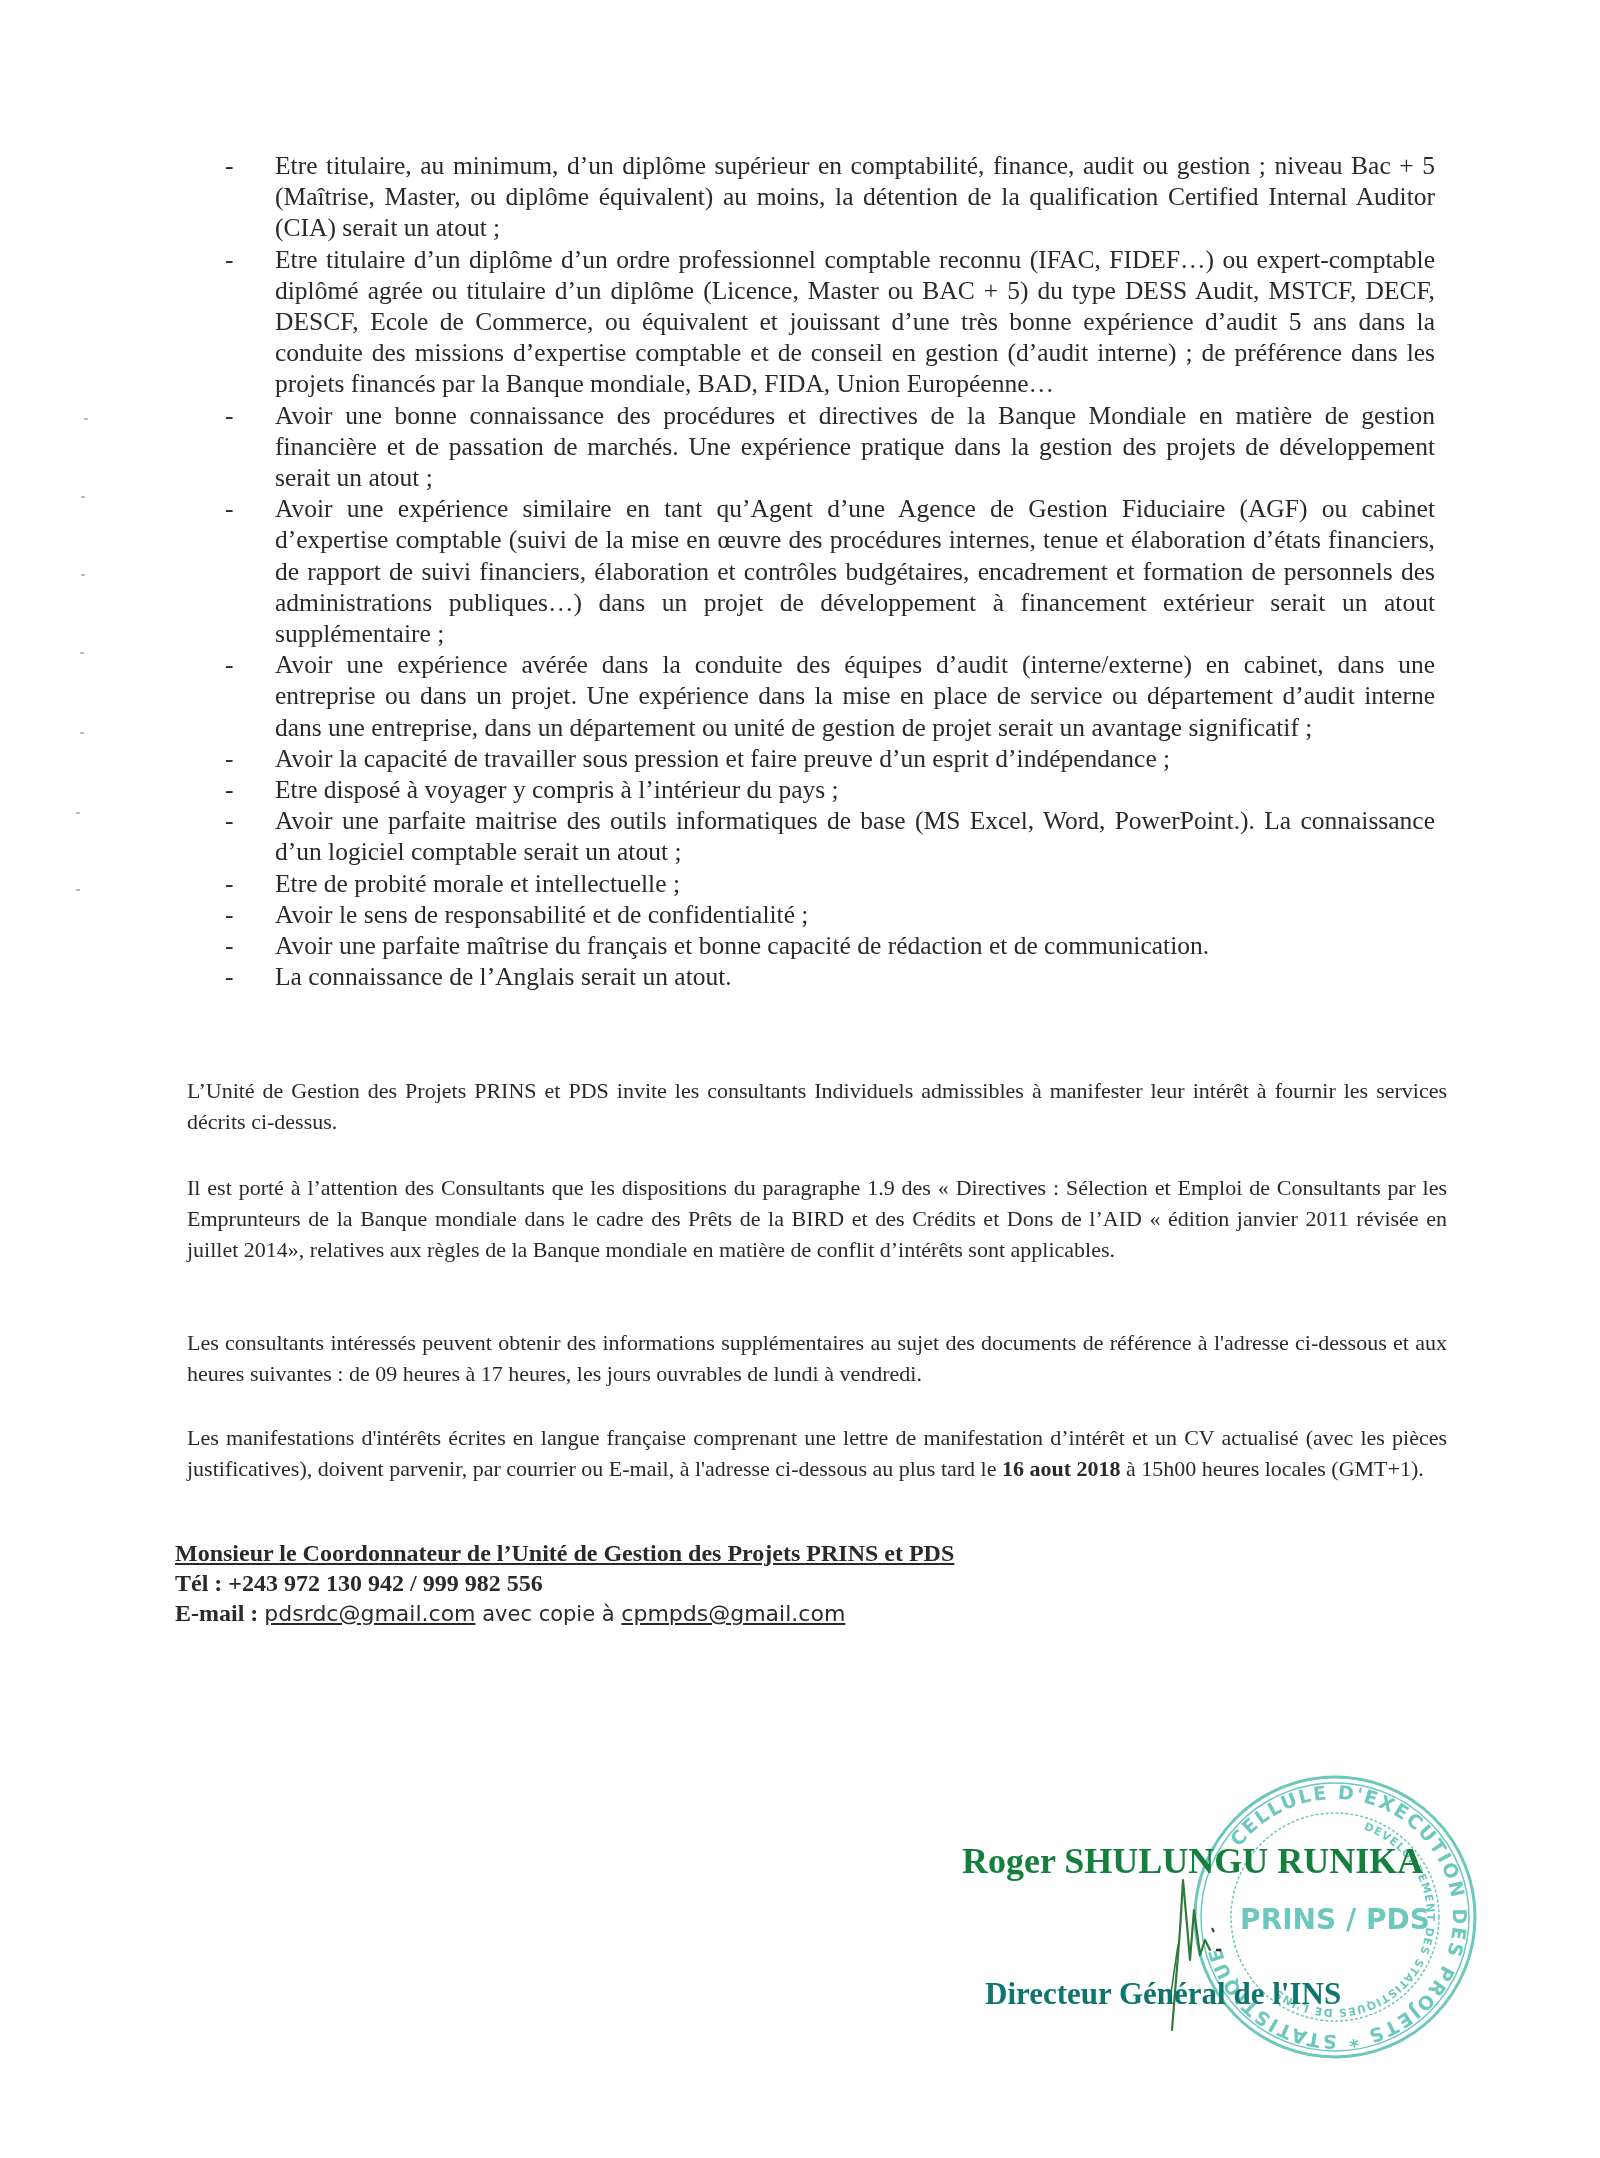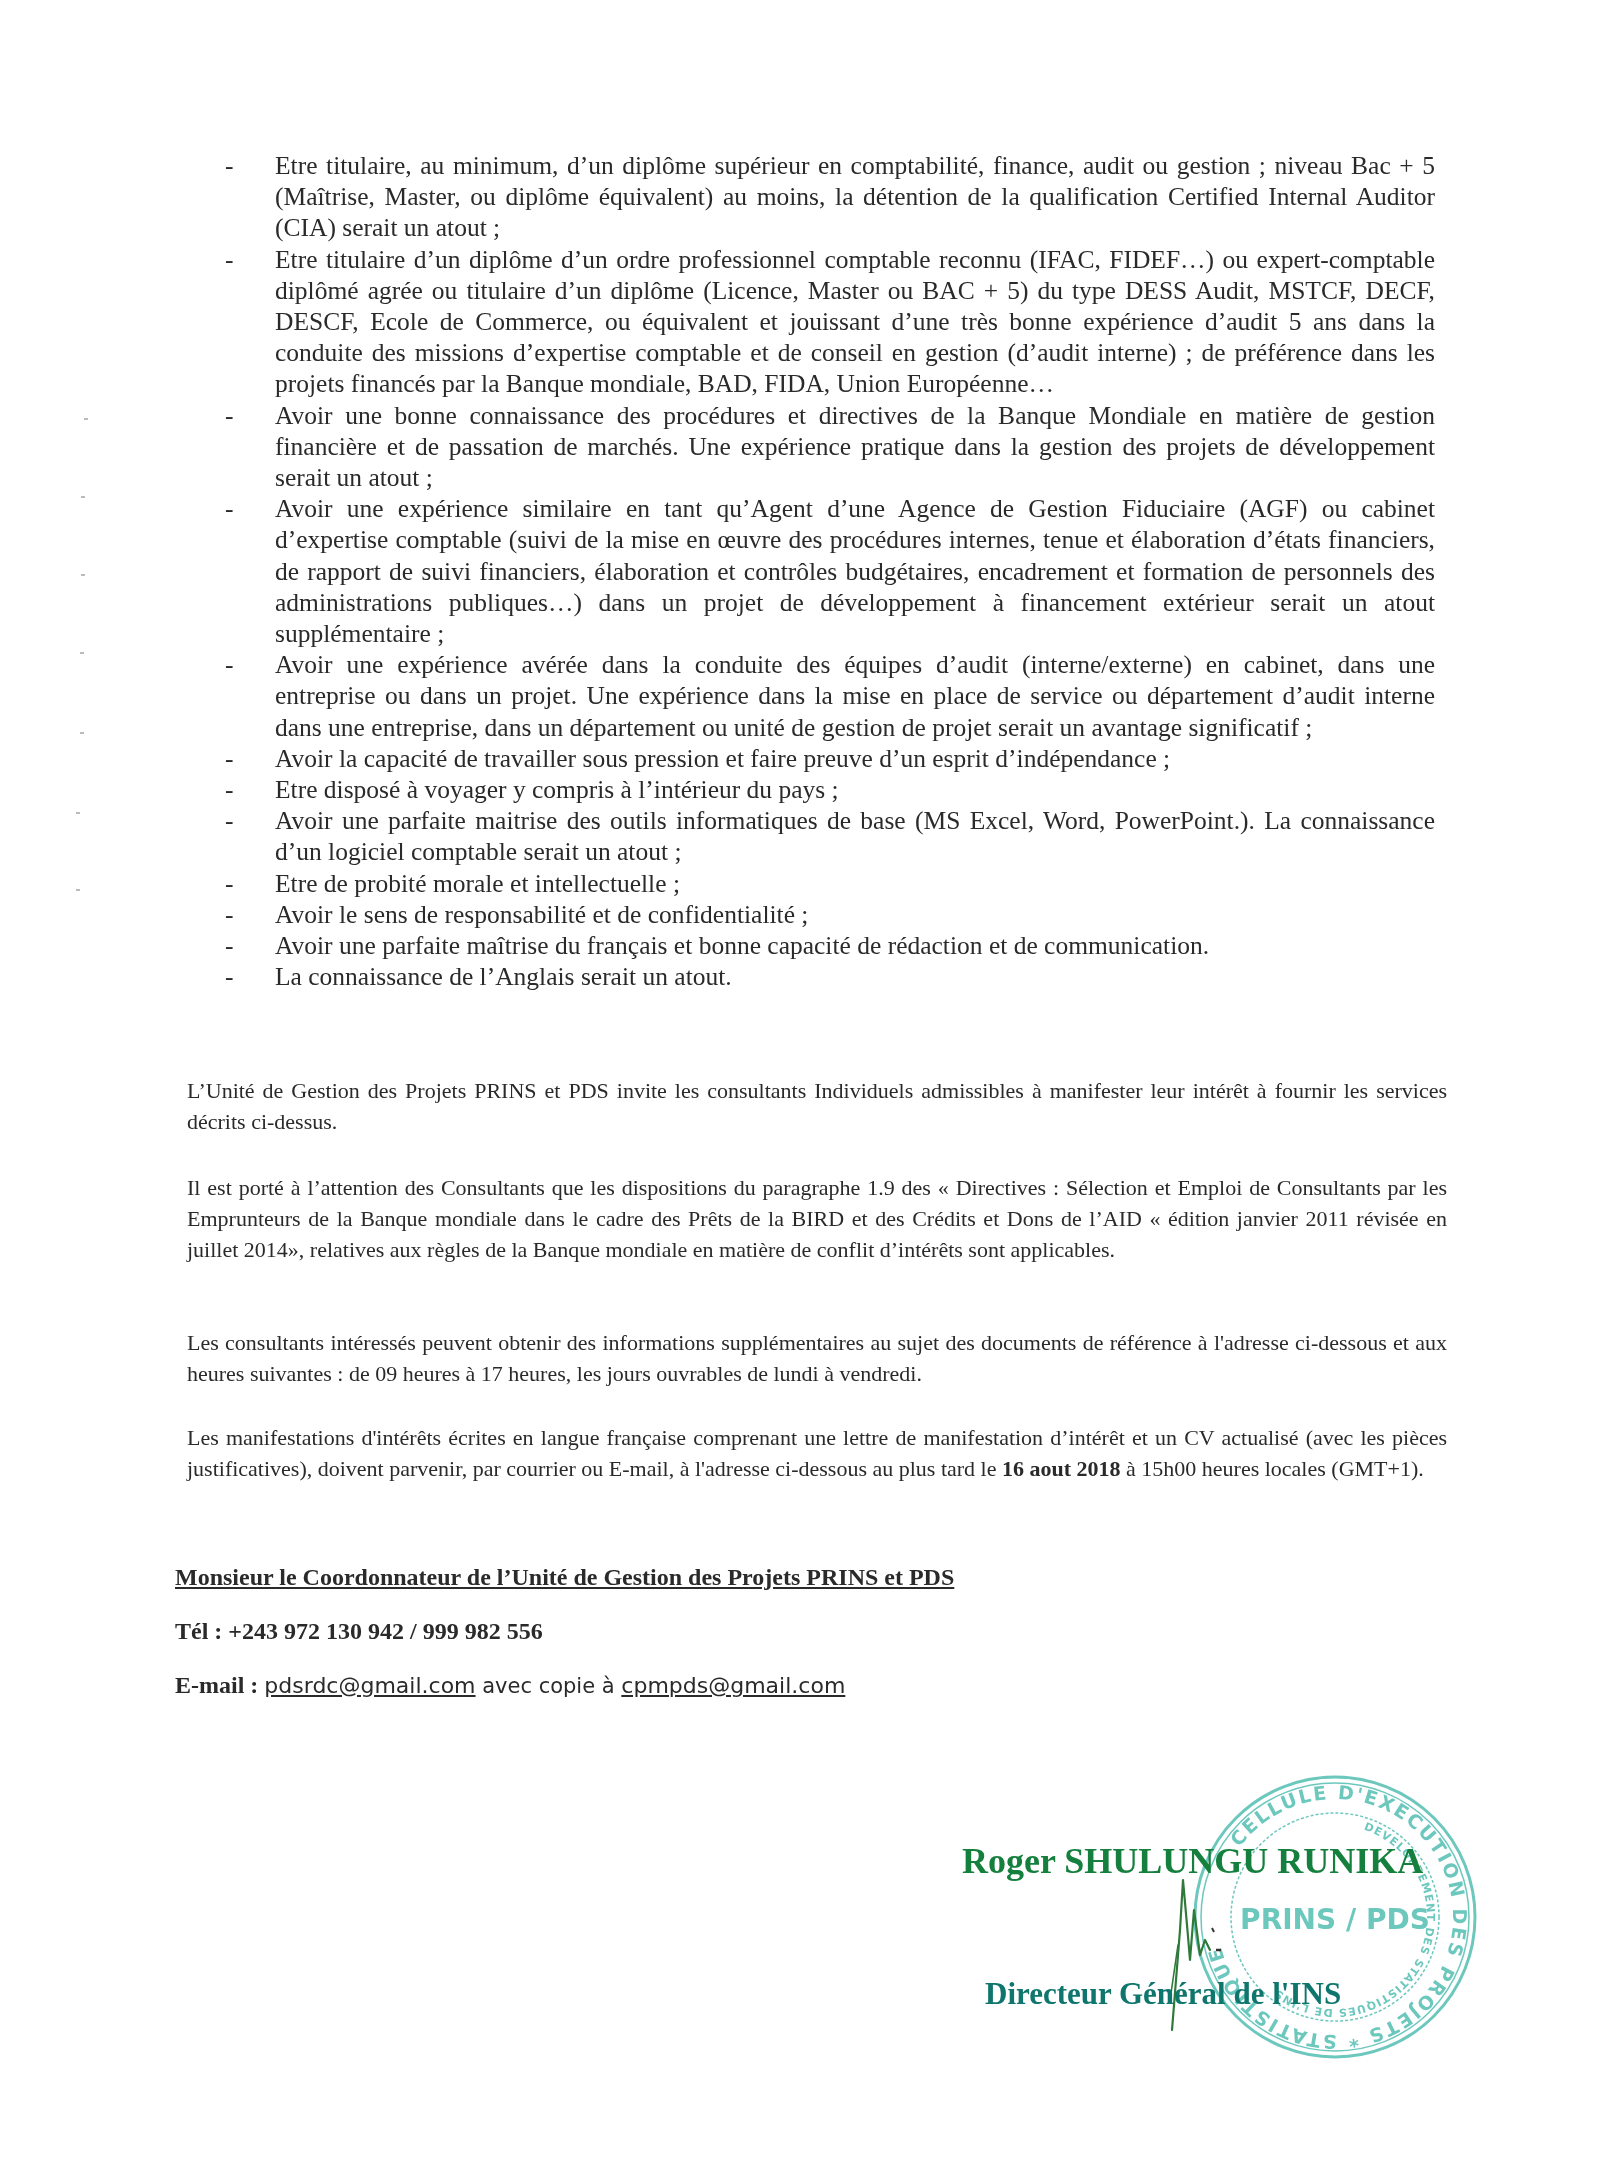--- a/index.html
+++ b/index.html
@@ -11,21 +11,21 @@
   .bullets li .dash { position: absolute; left: 50px; top: 0; }
 
   .para { position: absolute; left: 175px; width: 1260px; margin: 12px; font-size: 22px; line-height: 31.2px; text-align: justify; }
   .p1 { top: 1063px; }
   .p2 { top: 1160px; }
   .p3 { top: 1315px; }
   .p4 { top: 1410px; }
   .bold { font-weight: bold; }
 
   .address { position: absolute; left: 175px; top: 1538px; font-size: 24px; line-height: 30px; font-weight: bold; }
-  .address .line { white-space: nowrap; margin-top: 24px; }
+  .address .line { white-space: nowrap; }
   .address .u { text-decoration: underline; }
   .email-link { font-family: "DejaVu Sans", sans-serif; font-weight: normal; font-size: 22px; text-decoration: underline; color: #2a2a2a; }
   .email-mid { font-family: "DejaVu Sans", sans-serif; font-weight: normal; font-size: 21px; }
 
   .sig-name { position: absolute; left: 962px; top: 1840px; font-size: 36px; font-weight: bold; white-space: nowrap; color: #15803d; }
   .sig-title { position: absolute; left: 985px; top: 1976px; font-size: 31px; font-weight: bold; white-space: nowrap; color: #0f766e; }
   .signature { position: absolute; left: 1150px; top: 1870px; width: 90px; height: 170px; }
   .stamp { position: absolute; left: 1190px; top: 1772px; width: 290px; height: 290px; opacity: 0.75; }
   .speck { position: absolute; width: 4px; height: 2px; background: #bbb; }
 </style>

